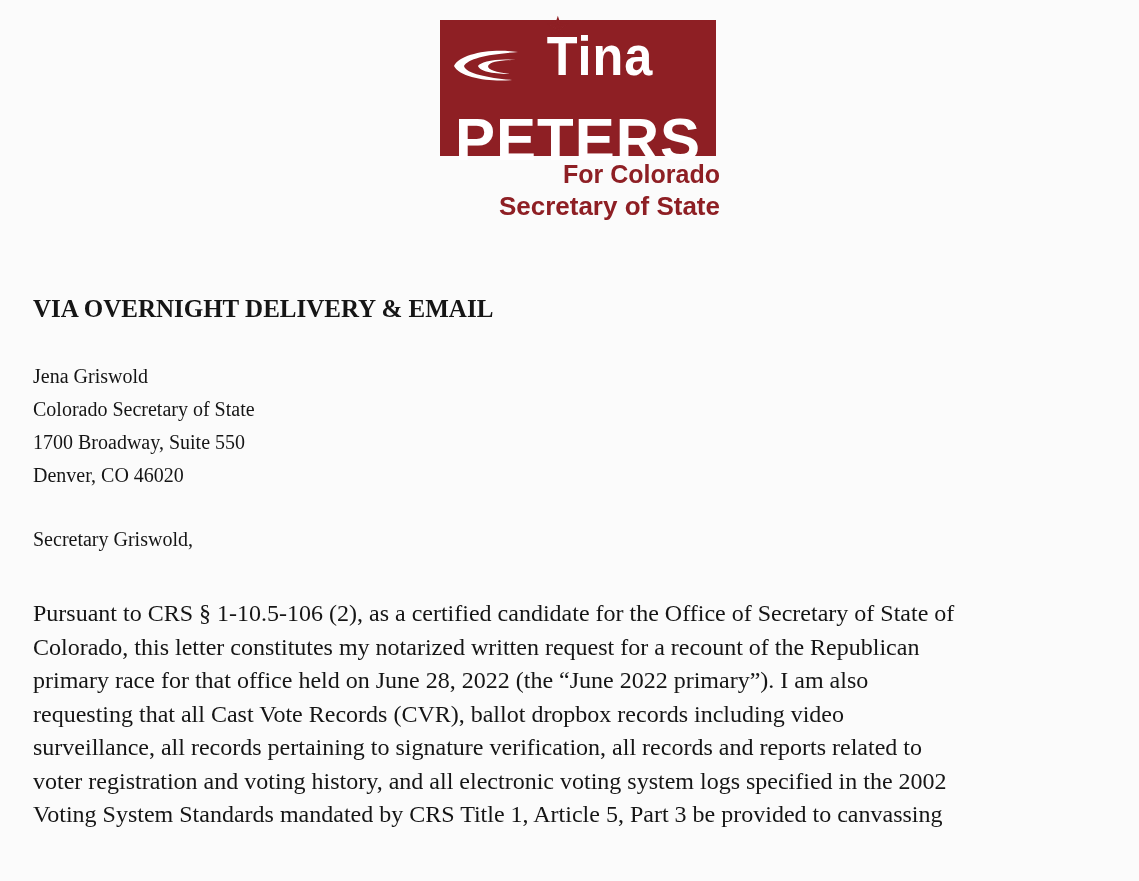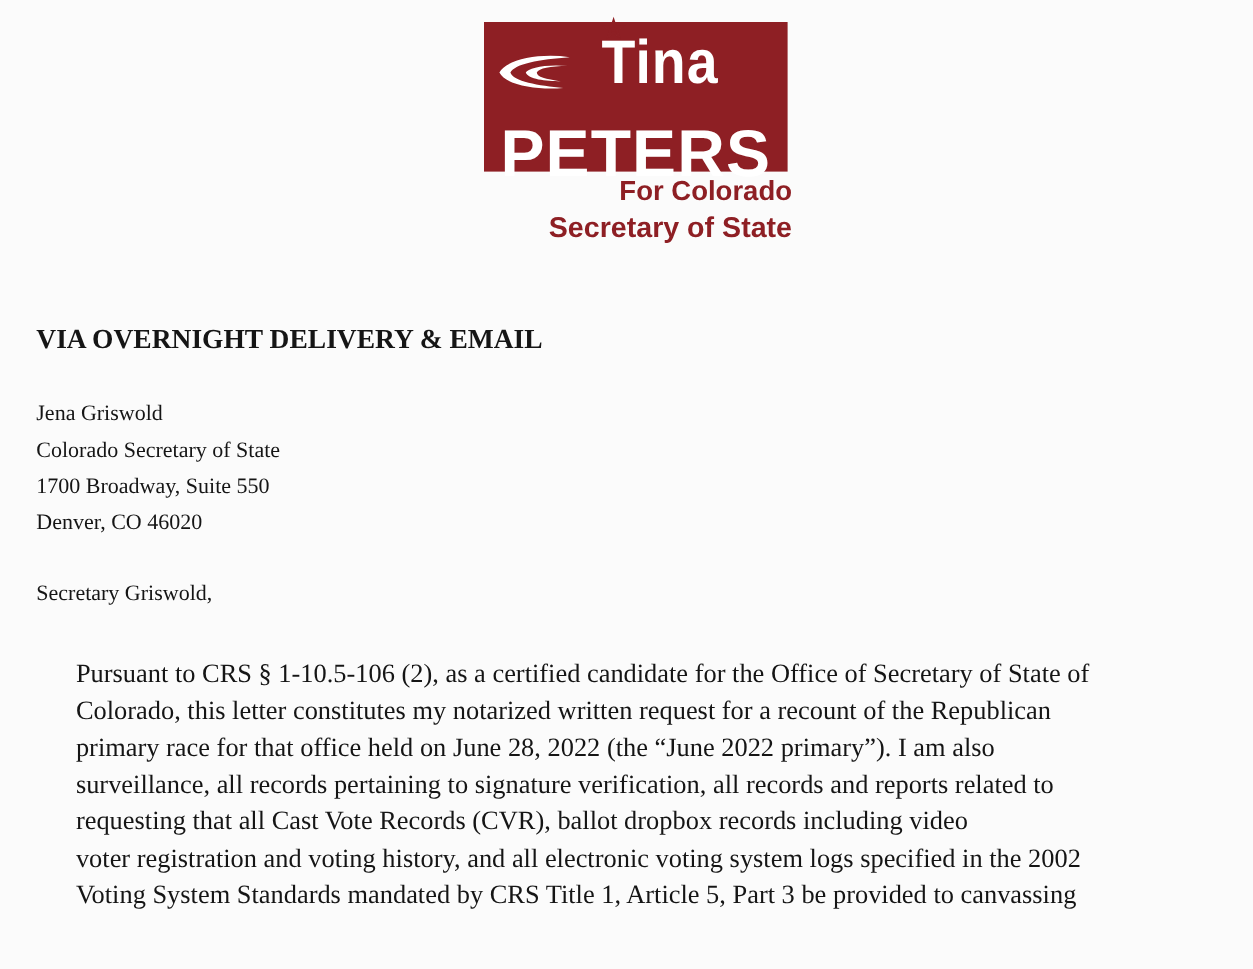--- a/index.html
+++ b/index.html
@@ -53,21 +53,21 @@
   }
   .address div { white-space: nowrap; }
   .salutation {
     position: absolute; left: 33px; top: 524px;
     font-size: 20px; line-height: 30px;
   }
   .body-text {
     position: absolute; left: 33px; top: 597px; width: 1090px;
     font-size: 24px; line-height: 33.5px;
   }
-  .body-text div { white-space: nowrap; margin-left: 36px; }
+  .body-text div { white-space: nowrap; }
 </style>
 </head>
 <body>
 
 <div class="logo">
   <div class="logo-box">
     <svg class="logo-swoosh" viewBox="0 0 70 40">
       <path d="M68 6 C40 2 10 8 4 20 C10 32 40 36 62 34 C40 32 16 28 14 20 C18 12 40 8 68 6 Z" fill="#fff"></path>
       <path d="M66 14 C46 12 30 16 28 20 C30 26 46 28 60 28 C46 26 38 24 38 20 C40 16 50 14 66 14 Z" fill="#fff"></path>
     </svg>
@@ -87,17 +87,17 @@
   <div>1700 Broadway, Suite 550</div>
   <div>Denver, CO  46020</div>
 </div>
 
 <div class="salutation">Secretary Griswold,</div>
 
 <div class="body-text">
   <div>Pursuant to CRS § 1-10.5-106 (2), as a certified candidate for the Office of Secretary of State of</div>
   <div>Colorado, this letter constitutes my notarized written request for a recount of the Republican</div>
   <div>primary race for that office held on June 28, 2022 (the “June 2022 primary”).  I am also</div>
+  <div>requesting that all Cast Vote Records (CVR), ballot dropbox records including video</div>
   <div>surveillance, all records pertaining to signature verification, all records and reports related to</div>
-  <div>requesting that all Cast Vote Records (CVR), ballot dropbox records including video</div>
   <div>voter registration and voting history, and all electronic voting system logs specified in the 2002</div>
   <div>Voting System Standards mandated by CRS Title 1, Article 5, Part 3 be provided to canvassing</div>
 </div>
 
 </body></html>

